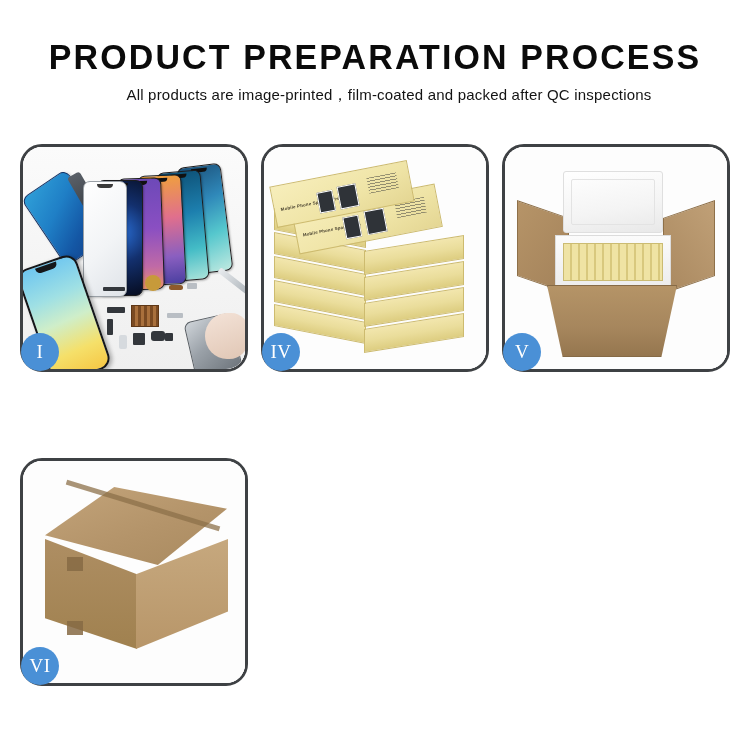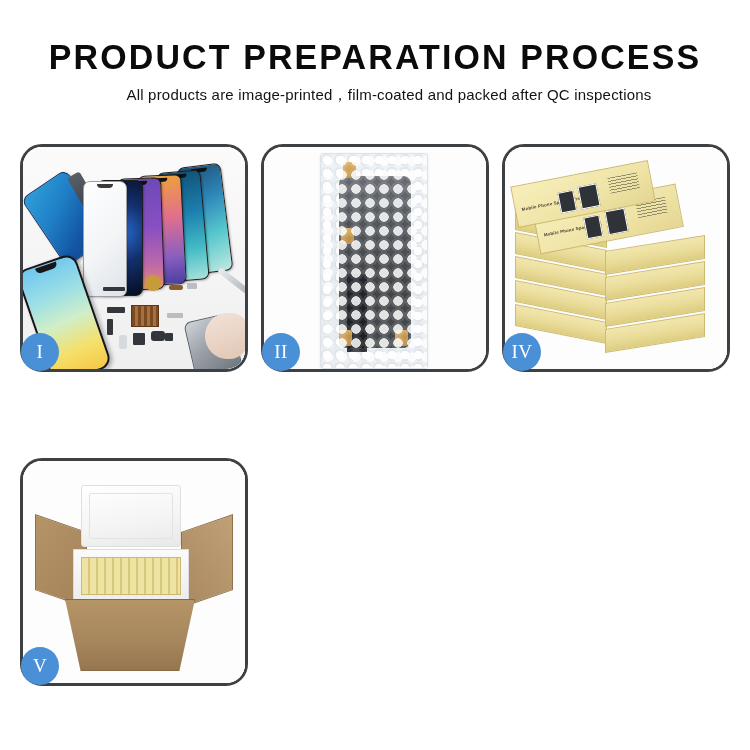--- a/index.html
+++ b/index.html
@@ -442,36 +442,20 @@
             <div class="pt dark" style="left:62px;top:60px;width:8px;height:8px;"></div>
             <div class="backplate"></div>
             <div class="tweezer"></div>
             <div class="hand"></div>
           </div>
         </div>
       </div>
       <div class="badge">I</div>
     </div>
 
-    <div class="panel">
-      <div class="panel-inner">
-        <div class="scene-bubble">
-          <div class="bubble-bag">
-            <div class="lcd-inside"></div>
-            <div class="lcd-flex"></div>
-            <div class="tape" style="left:22px;top:8px;"></div>
-            <div class="tape" style="left:20px;top:74px;"></div>
-            <div class="tape" style="left:18px;top:176px;"></div>
-            <div class="tape" style="left:74px;top:176px;"></div>
-            <div class="bubble-overlay"></div>
-          </div>
-        </div>
-      </div>
-      <div class="badge">II</div>
-    </div>
 
 
     <div class="panel">
       <div class="panel-inner">
         <div class="scene-stack">
 
           <div class="sbox" style="left:10px;top:70px;width:92px;height:22px;transform:skewY(11deg);"></div>
           <div class="sbox" style="left:10px;top:94px;width:92px;height:22px;transform:skewY(11deg);"></div>
           <div class="sbox" style="left:10px;top:118px;width:92px;height:22px;transform:skewY(11deg);"></div>
           <div class="sbox" style="left:10px;top:142px;width:92px;height:22px;transform:skewY(11deg);"></div>
@@ -508,15 +492,28 @@
           <div class="cv-flapR"></div>
           <div class="cv-foambox"></div>
           <div class="cv-inner"></div>
           <div class="cv-lid"></div>
           <div class="cv-body"></div>
         </div>
       </div>
       <div class="badge">V</div>
     </div>
 
+    <div class="panel">
+      <div class="panel-inner">
+        <div class="scene-sealed">
+          <div class="sc-top"></div>
+          <div class="sc-front"></div>
+          <div class="sc-side"></div>
+          <div class="sc-seam"></div>
+          <div class="sc-tabA"></div>
+          <div class="sc-tabB"></div>
+        </div>
+      </div>
+      <div class="badge">VI</div>
+    </div>
 
   </div>
 </div>
 
 </body></html>

